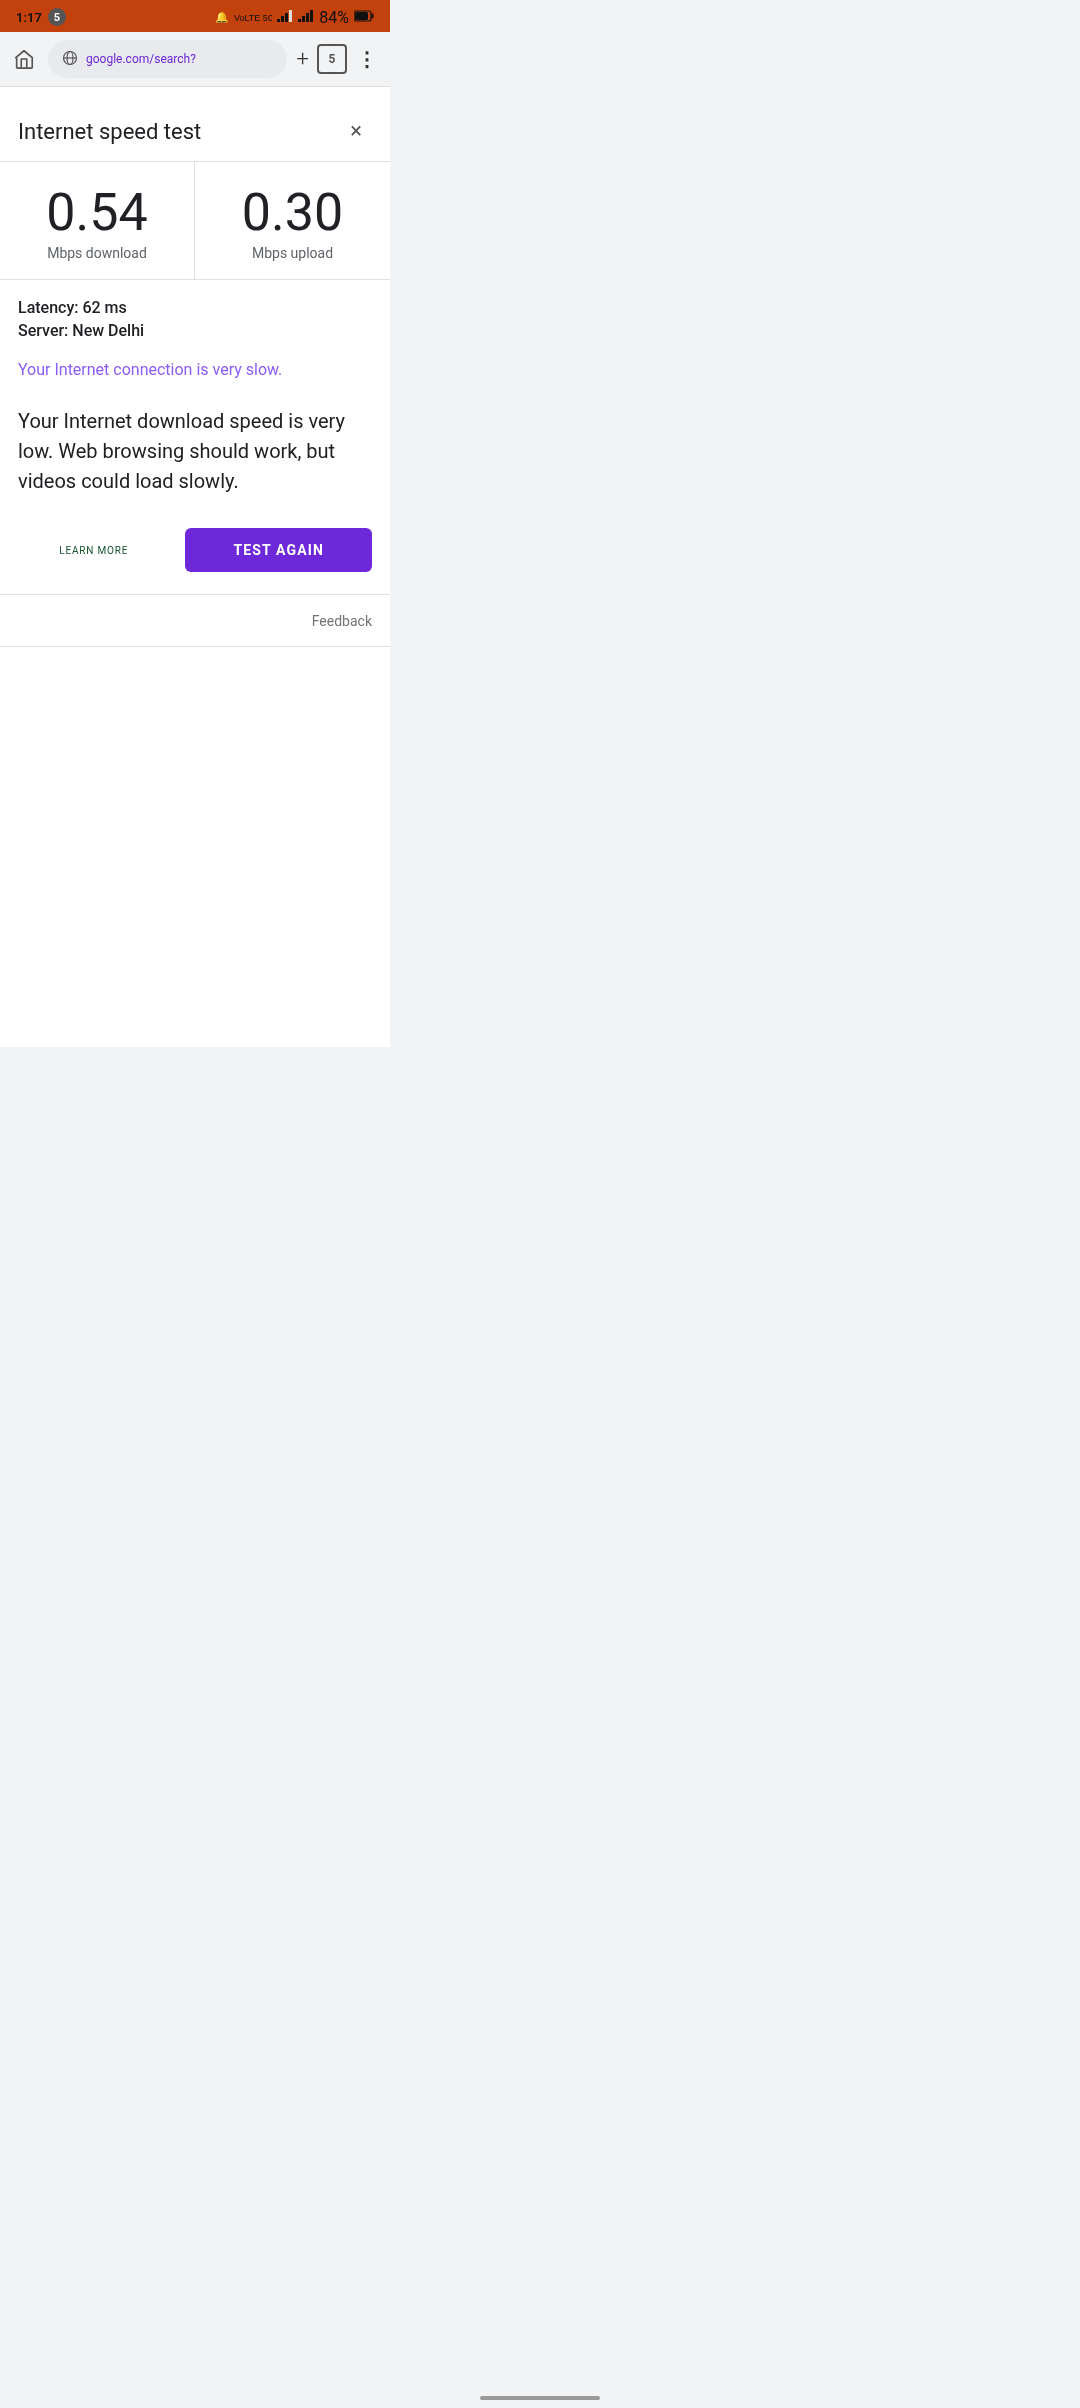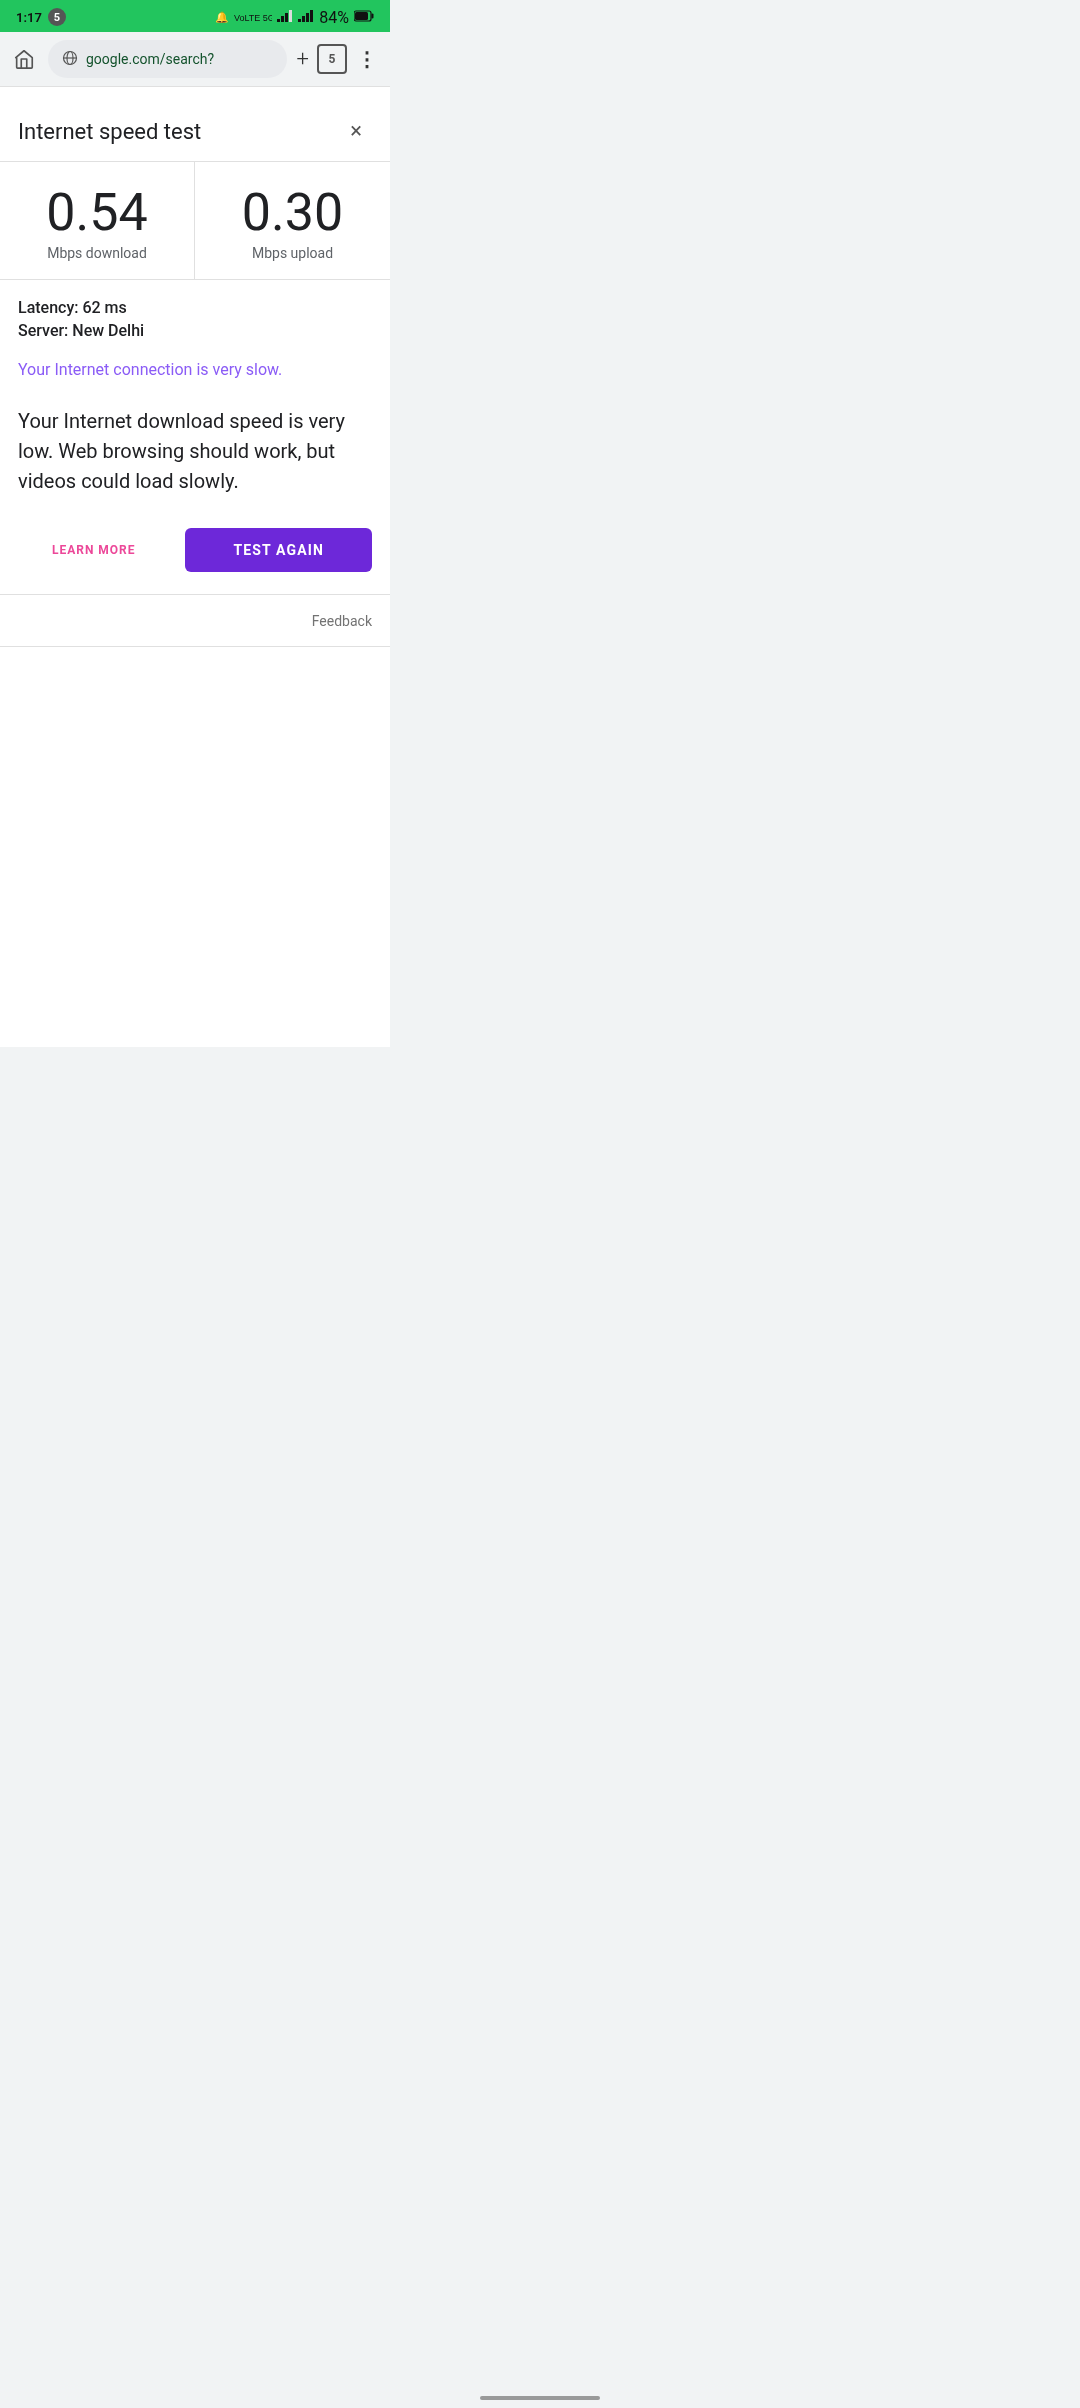--- a/index.html
+++ b/index.html
@@ -12,21 +12,21 @@
       background: #f1f3f4;
       overflow-x: hidden;
     }
 
     
     .status-bar {
       display: flex;
       align-items: center;
       justify-content: space-between;
       padding: 6px 16px 4px 16px;
-      background: #22c55e;
+      background: #c2410c;
       height: 32px;
     }
     .status-left {
       display: flex;
       align-items: center;
       gap: 6px;
       font-size: 13px;
       font-weight: 600;
       color: #111;
     }
@@ -86,22 +86,22 @@
       padding: 7px 14px;
       gap: 8px;
       height: 38px;
     }
     .url-icon {
       font-size: 13px;
       color: #555;
       flex-shrink: 0;
     }
     .url-text {
-      font-size: 14px;
-      color: #14532d;
+      font-size: 12px;
+      color: #6d28d9;
       flex: 1;
     }
     .browser-actions {
       display: flex;
       align-items: center;
       gap: 8px;
     }
     .tab-btn {
       width: 30px;
       height: 30px;
@@ -229,23 +229,23 @@
     
     .action-buttons {
       display: flex;
       align-items: center;
       gap: 16px;
       padding: 0 18px 22px 18px;
     }
     .learn-more-btn {
       flex: 1;
       text-align: center;
-      font-size: 12px;
-      font-weight: 700;
-      color: #ec4899;
+      font-size: 10px;
+      font-weight: 400;
+      color: #14532d;
       letter-spacing: 0.08em;
       padding: 14px 8px;
       cursor: pointer;
       text-transform: uppercase;
     }
     .test-again-btn {
       flex: 1.2;
       background: #6d28d9;
       color: #fff;
       font-size: 14px;

